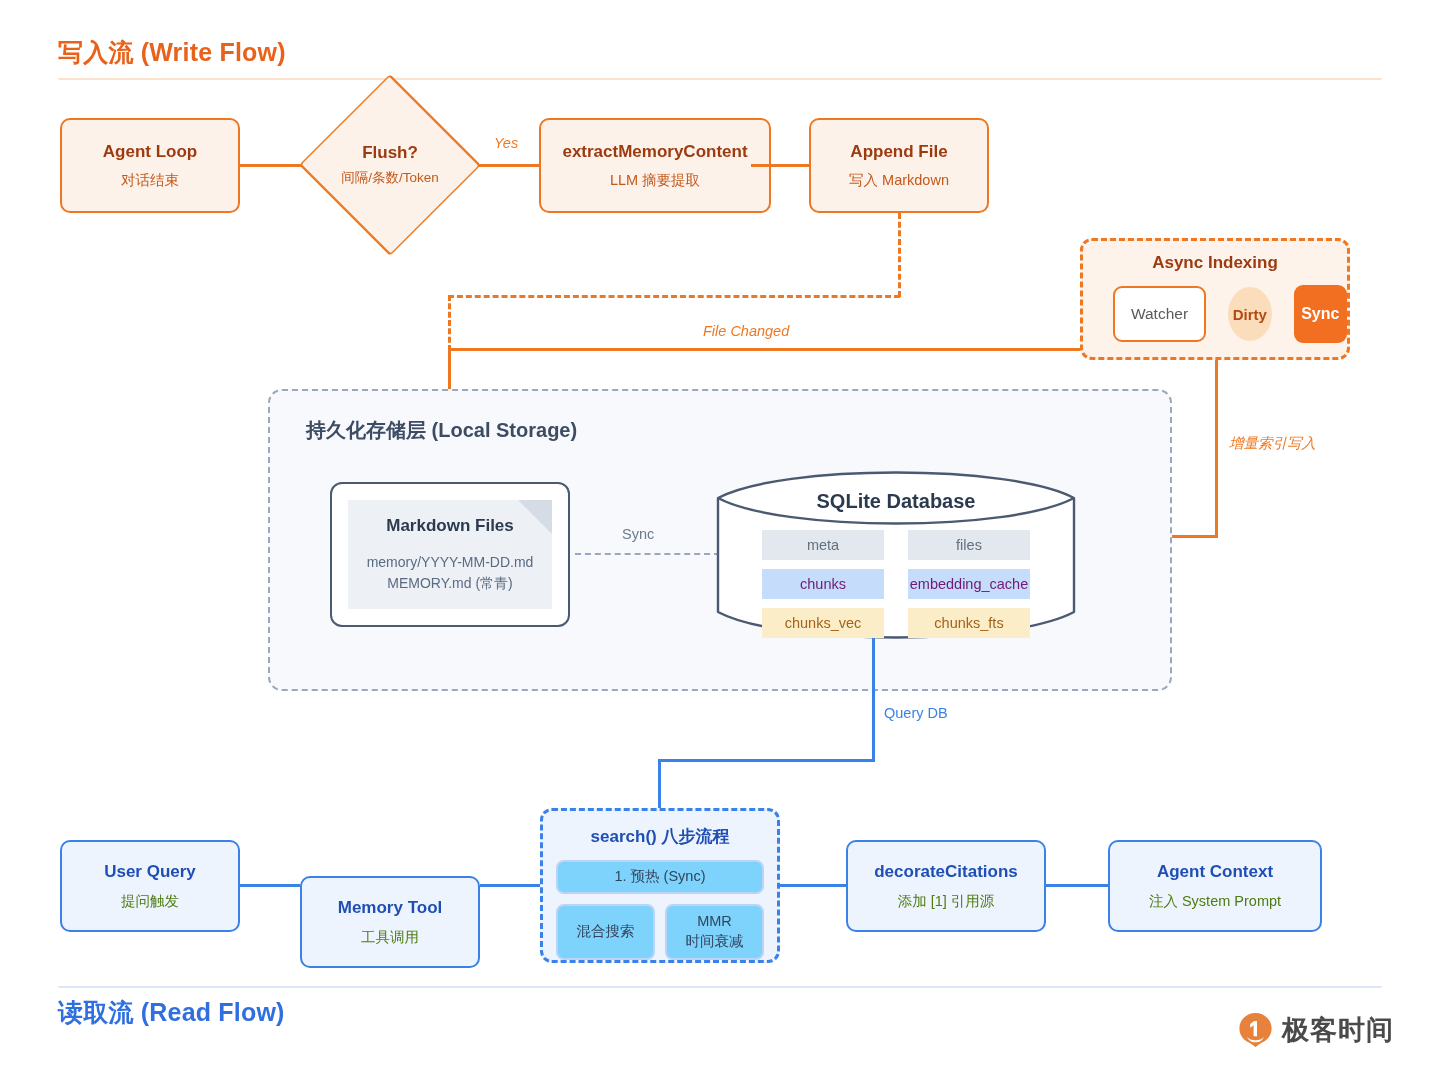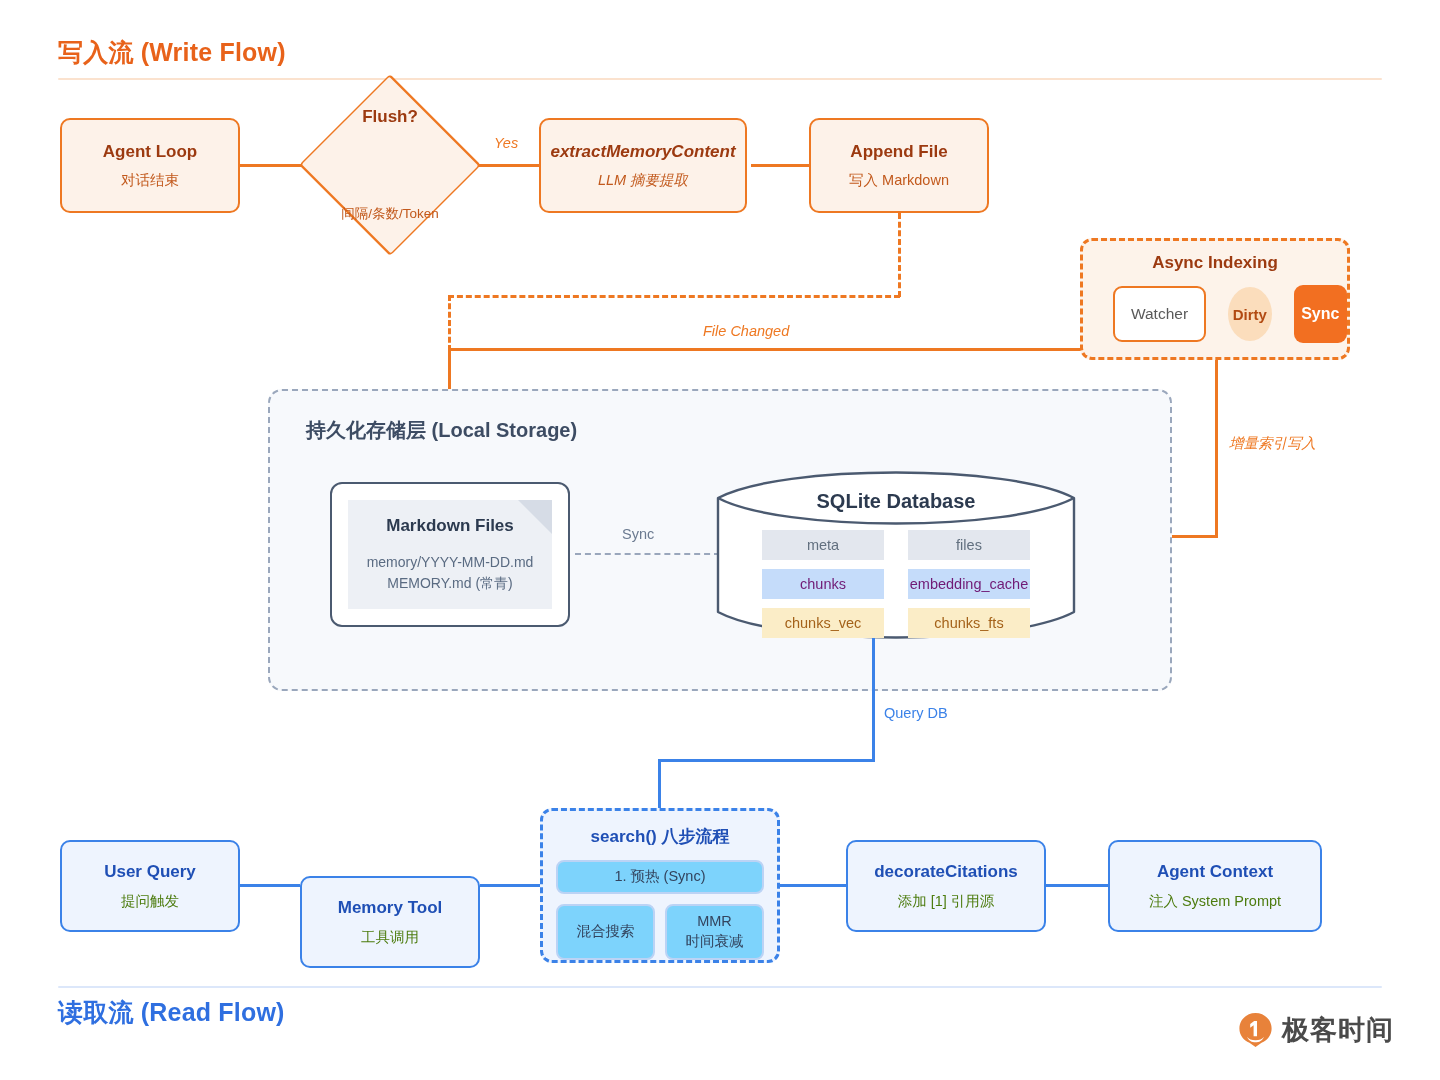--- a/index.html
+++ b/index.html
@@ -48,21 +48,21 @@
     position: absolute; inset: 0;
     background: #FDF2E9;
     border: 2px solid #EE7822;
     transform: rotate(45deg) scale(.707, 1.107);
     transform-origin: center;
     border-radius: 4px;
   }
   .diamond-txt {
     position: absolute; inset: 0;
     display: flex; flex-direction: column;
-    align-items: center; justify-content: space-between;
+    align-items: center; justify-content: center;
     text-align: center;
   }
   .diamond-txt .t1 { font-weight: bold; font-size: 17px; color: #9C3A10; }
   .diamond-txt .t2 { font-size: 13.5px; color: #C2591C; margin-top: 6px; }
 
   
   .elabel { font-size: 14.5px; white-space: nowrap; }
   .elabel.o { color: #EE7822; font-style: italic; }
   .elabel.b { color: #3B82E8; }
   .elabel.g { color: #6B7A90; }
@@ -200,21 +200,21 @@
     <div class="diamond-shape"></div>
     <div class="diamond-txt">
       <div class="t1">Flush?</div>
       <div class="t2">间隔/条数/Token</div>
     </div>
   </div>
 
   <div class="ln" style="left:478px; top:164px; width:62px; height:3px;"></div>
   <div class="abs elabel o" style="left:494px; top:135px;">Yes</div>
 
-  <div class="abs node orange" style="left:539px; top:118px; width:208px; height:95px;font-style:italic;">
+  <div class="abs node orange" style="left:539px; top:118px; width:232px; height:95px;">
     <div class="t1">extractMemoryContent</div>
     <div class="t2">LLM 摘要提取</div>
   </div>
 
   <div class="ln" style="left:751px; top:164px; width:58px; height:3px;"></div>
 
   <div class="abs node orange" style="left:809px; top:118px; width:180px; height:95px;">
     <div class="t1">Append File</div>
     <div class="t2">写入 Markdown</div>
   </div>

